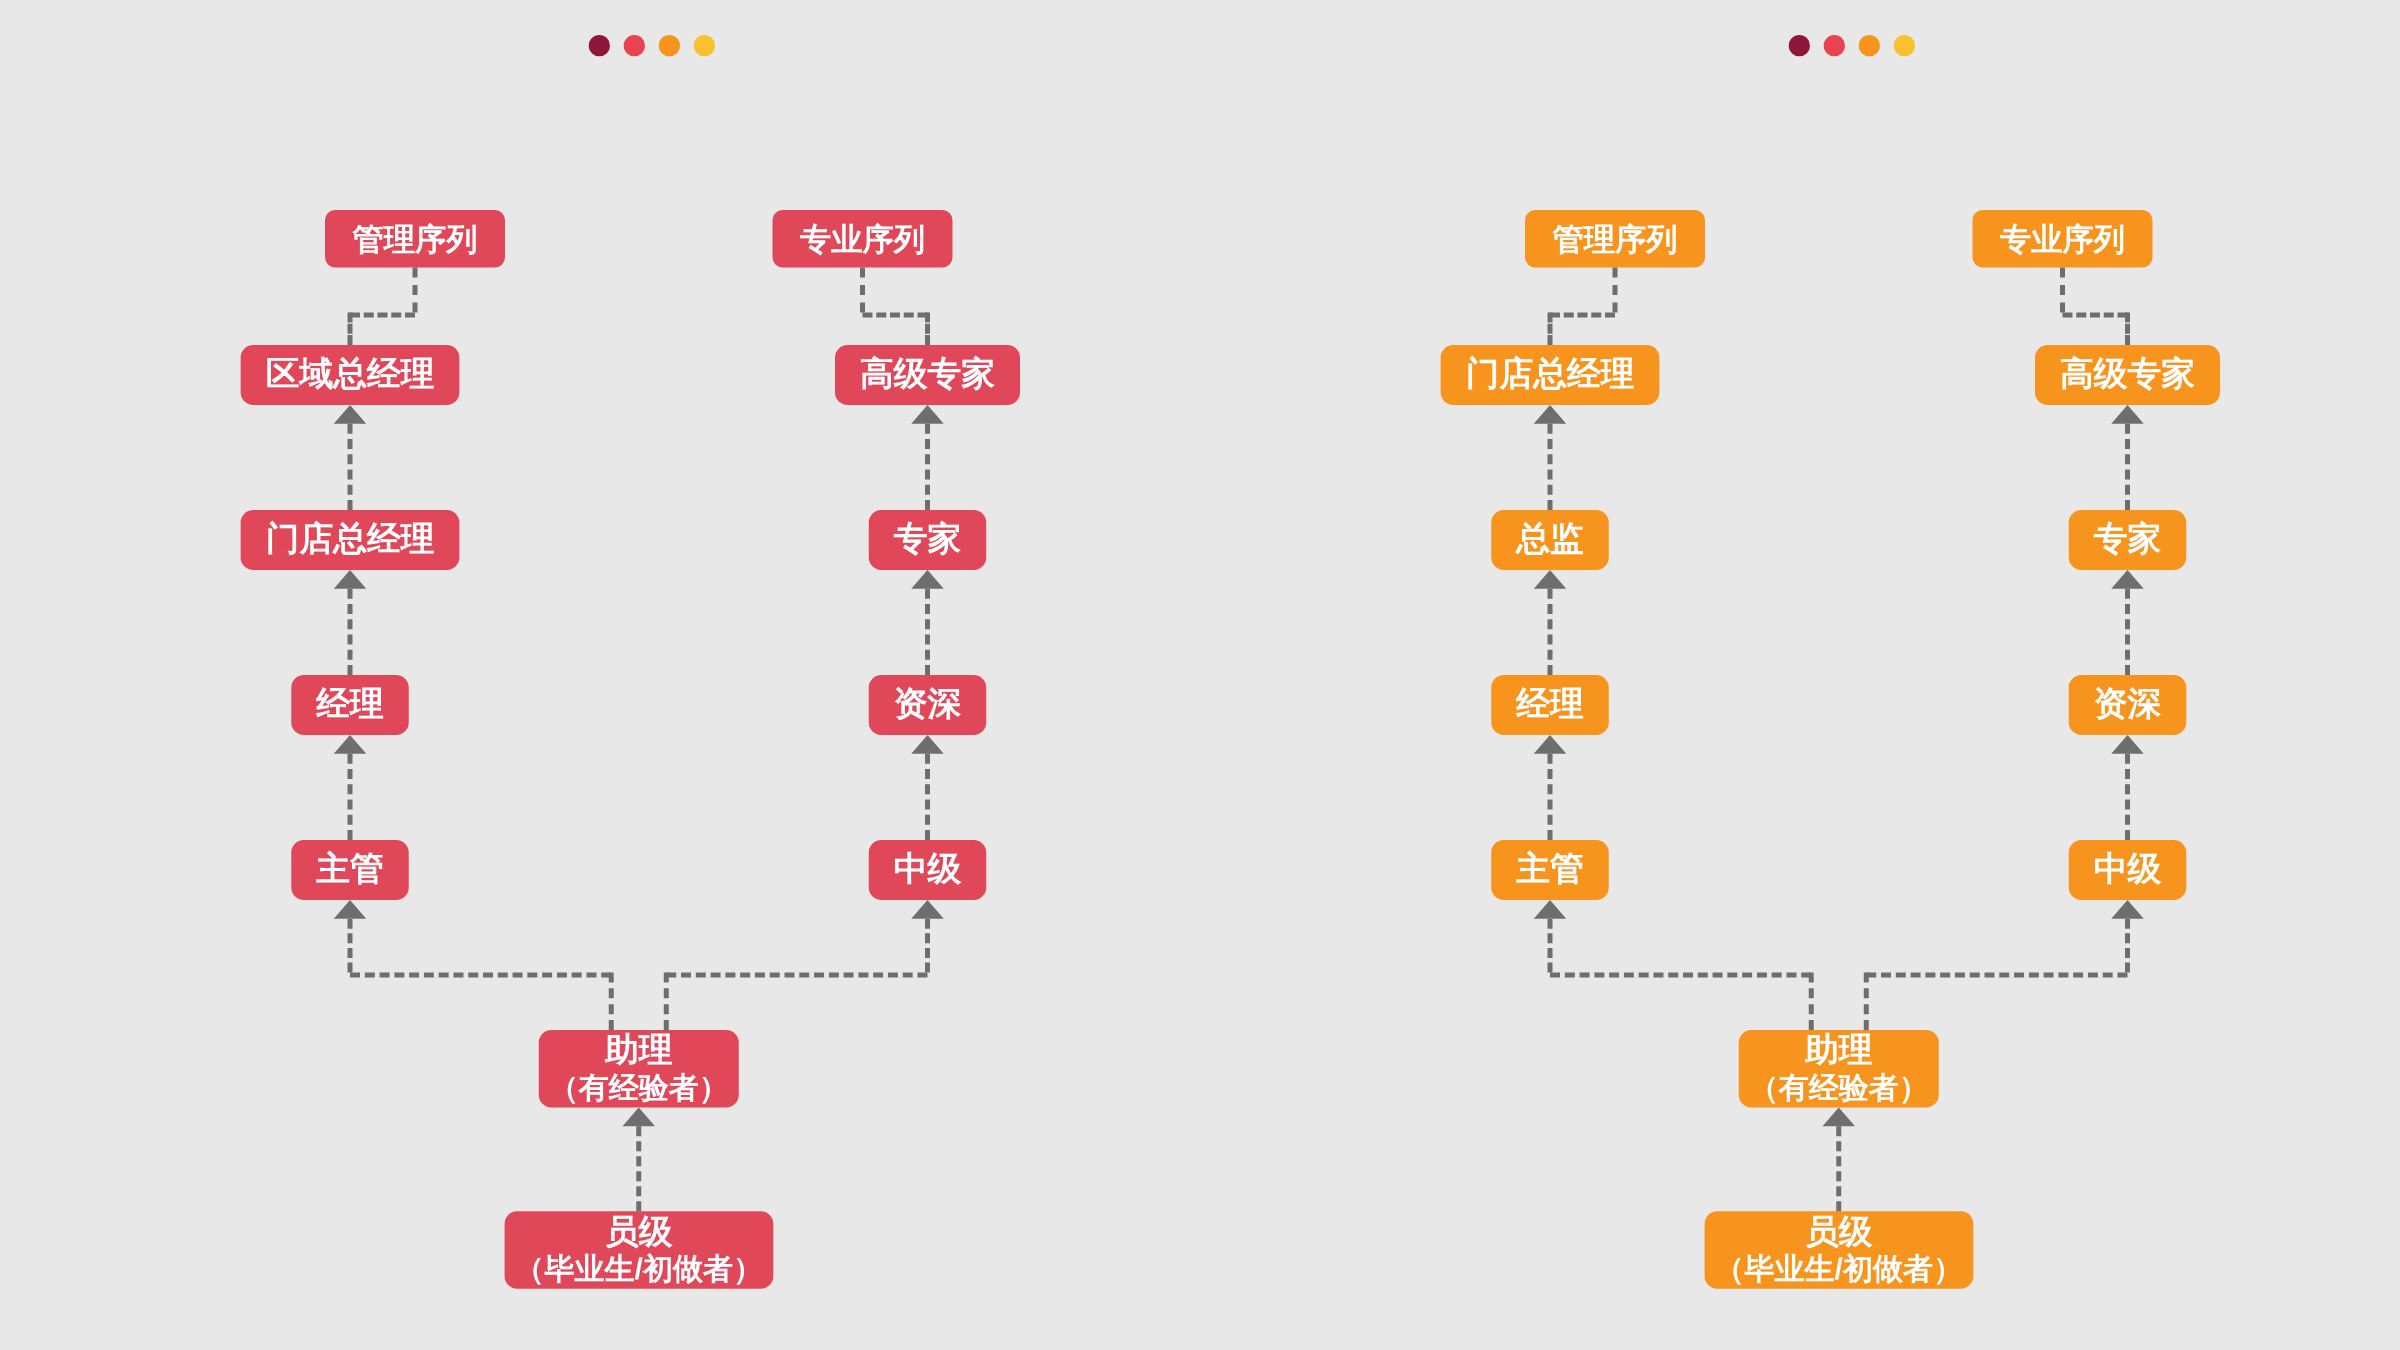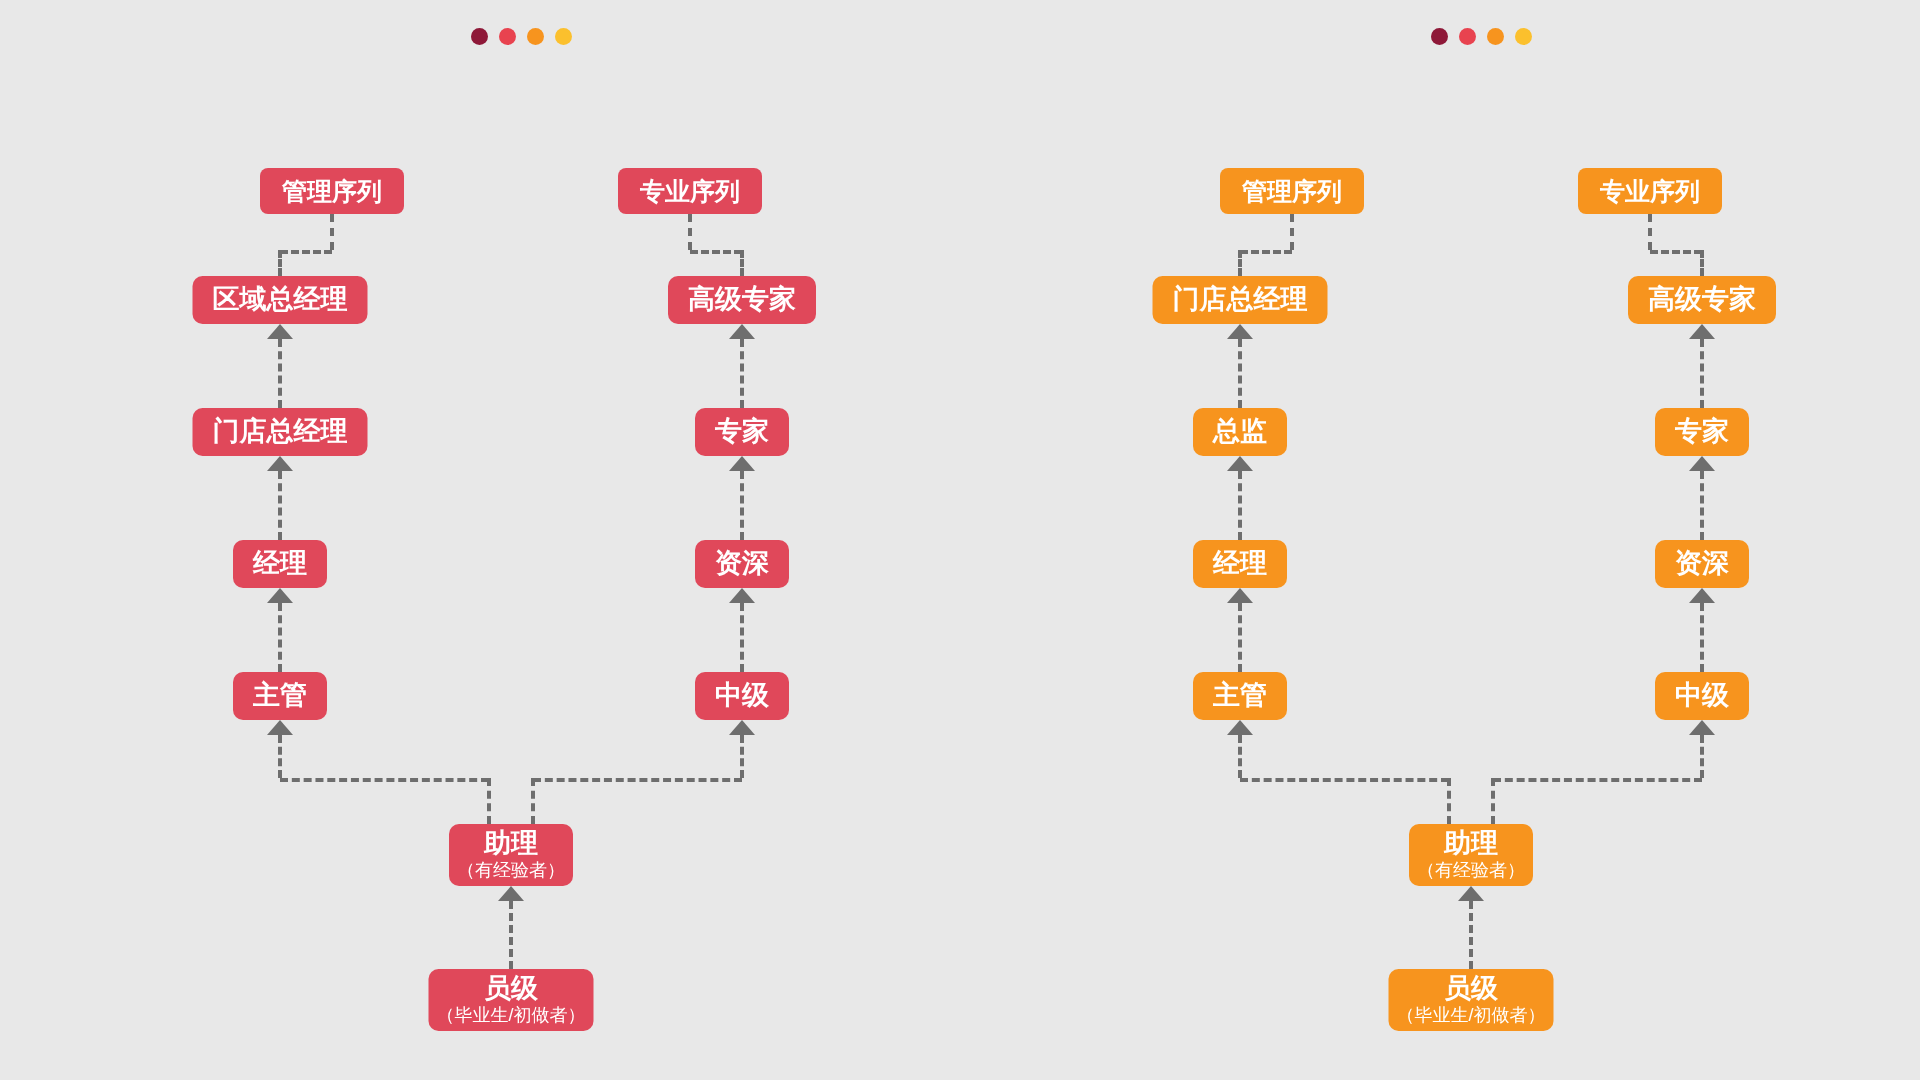--- a/index.html
+++ b/index.html
@@ -28,21 +28,21 @@
   .node{
     position:absolute;
     display:flex;flex-direction:column;
     align-items:center;justify-content:center;
     border-radius:10px;
     color:#fff;text-align:center;
     transform:translateX(-50%);
     box-sizing:border-box;
   }
   .node .n-main{font-size:27px;font-weight:bold;line-height:1.15;white-space:nowrap;}
-  .node .n-sub{font-size:18px;font-weight:normal;line-height:1.2;white-space:nowrap;margin-top:1px;}
+  .node .n-sub{font-size:24px;font-weight:bold;line-height:1.2;white-space:nowrap;margin-top:1px;}
 
   .badge{
     position:absolute;
     display:flex;align-items:center;justify-content:center;
     height:46px;padding:4px 22px;border-radius:8px;
     color:#fff;font-size:25px;font-weight:bold;white-space:nowrap;
     transform:translateX(-50%);box-sizing:border-box;
   }
 
   .rank{height:48px;padding:0 20px;}

